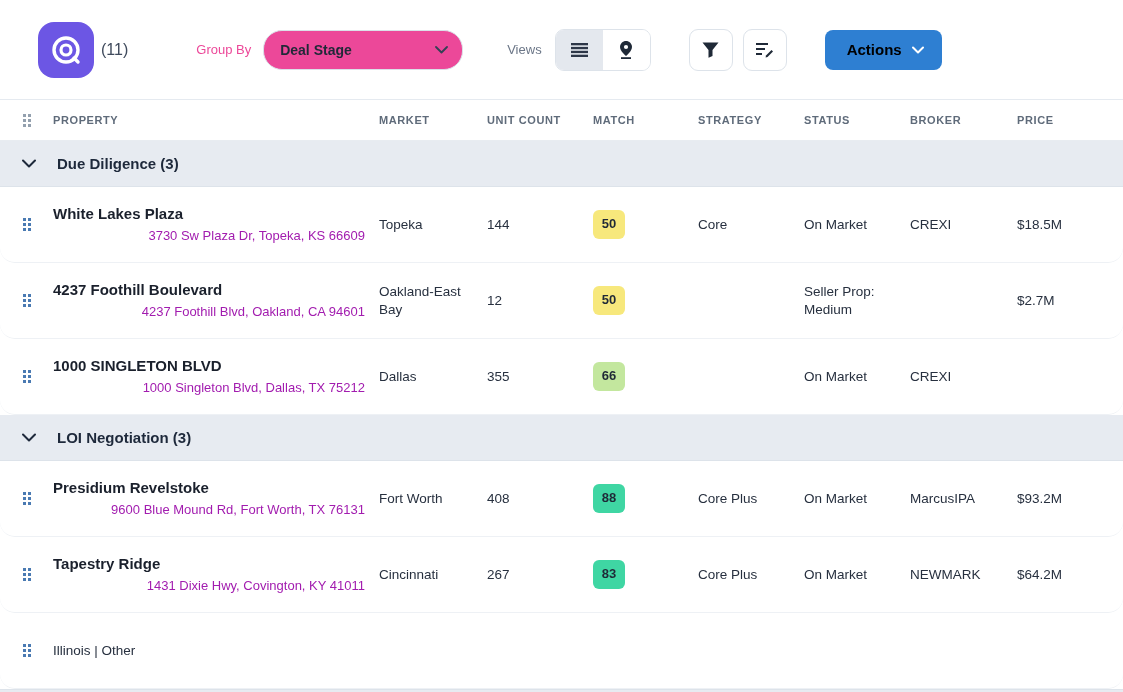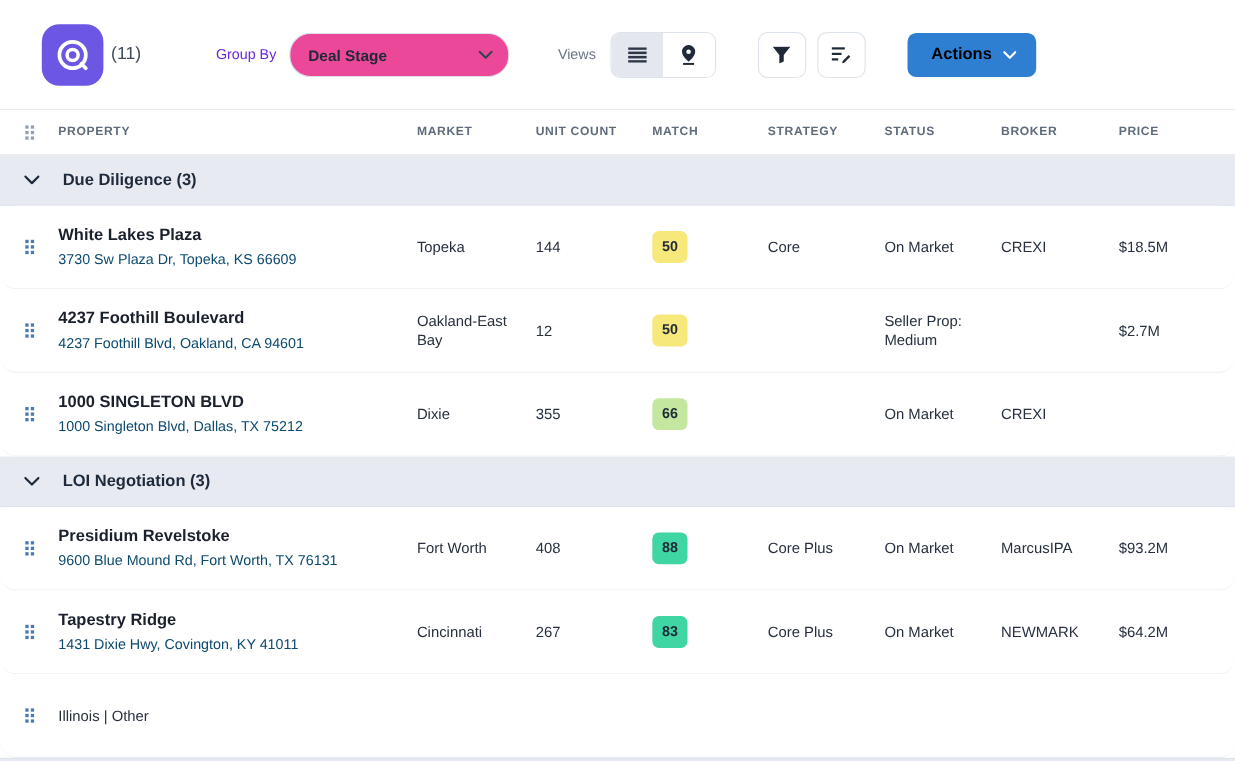--- a/index.html
+++ b/index.html
@@ -6,21 +6,21 @@
   html,body { width:1123px; height:692px; overflow:hidden; background:#fff;
     font-family:"Liberation Sans", sans-serif; color:#1f2937; }
 
   
   .app-header { height:100px; display:flex; align-items:center; padding:0 40px 0 38px;
     border-bottom:1px solid #e5eaf0; background:#fff; }
   .logo { width:56px; height:56px; border-radius:16px; display:flex; align-items:center;
     justify-content:center; flex:0 0 auto; }
   .page-title { font-size:24px; font-weight:700; color:#1a202c; margin-left:20px; letter-spacing:.2px; }
   .page-count { font-size:16px; font-weight:400; color:#3f4a5c; margin-left:7px; }
-  .groupby-label { margin-left:68px; font-size:13px; color:#6d28d9; }
+  .groupby-label { margin-left:68px; font-size:13px; color:#ec4899; }
   .groupby-select { margin-left:12px; width:200px; height:40px; border:1px solid #dbe1e9;
     border-radius:19px; background:#ec4899; display:flex; align-items:center; justify-content:space-between;
     padding:0 14px 0 16px; cursor:pointer; }
   .groupby-select .val { font-size:14px; font-weight:700; color:#1f2937; }
   .views-label { margin-left:44px; font-size:13px; color:#6b7687; }
   .view-toggle { margin-left:13px; display:flex; border:1px solid #dde3ea; border-radius:9px;
     overflow:hidden; height:42px; }
   .view-seg { width:47px; display:flex; align-items:center; justify-content:center;
     background:#fff; cursor:pointer; }
   .view-seg.selected { background:#e4e8ee; }
@@ -40,21 +40,21 @@
   .th { font-size:11px; font-weight:700; letter-spacing:.6px; color:#5f6b7a; text-transform:uppercase; }
   .handle-col { display:flex; justify-content:center; }
 
   .group-header { height:46px; background:#e7ebf1; display:flex; align-items:center;
     padding-left:22px; border-bottom:1px solid #dde3ea; }
   .group-title { font-size:15px; font-weight:700; color:#1e293b; margin-left:21px; }
   .chev-btn { background:none; border:none; display:flex; align-items:center; cursor:pointer; padding:0; }
 
   .data-row { height:76px; border-bottom:1px solid #eef1f5; background:#fff;border-radius:15px; }
   .prop-name { font-size:15px; font-weight:700; color:#1a202c; margin-bottom:5px; }
-  .prop-addr { font-size:13px; color:#0c4a6e; }
+  .prop-addr { font-size:13px; color:#a21caf;text-align:right; }
   .cell { font-size:13.5px; color:#27303f; padding-right:14px; line-height:1.3; }
   .badge { display:inline-block; min-width:32px; padding:6px 8px; border-radius:6px;
     font-size:13px; font-weight:700; color:#1f2937; text-align:center; }
 
   .drag-dots { display:grid; grid-template-columns:repeat(2,3px); grid-auto-rows:3px; gap:2px; cursor:grab; }
   .drag-dots span { width:3px; height:3px; background:#4a7ab2; }
   .drag-dots.gray span { background:#93a0ae; }
 
   .bottom-strip { height:5px; background:#e7ebf1; border-top:1px solid #dde3ea; }
   svg { display:block; }
@@ -222,21 +222,21 @@
         <span></span>
         <span></span>
         <span></span>
         <span></span>
       </div>
     </div>
   <div class="cell">
     <div class="prop-name">1000 SINGLETON BLVD</div>
     <div class="prop-addr">1000 Singleton Blvd, Dallas, TX 75212</div>
   </div>
-  <div class="cell">Dixie</div>
+  <div class="cell">Dallas</div>
   <div class="cell">355</div>
   <div class="cell"><span class="badge" style="background: rgb(195, 231, 158);">66</span></div>
   <div class="cell"></div>
   <div class="cell">On Market</div>
   <div class="cell">CREXI</div>
   <div class="cell"></div>
 </div>
 
 <div class="group-header">
   <button class="chev-btn">

